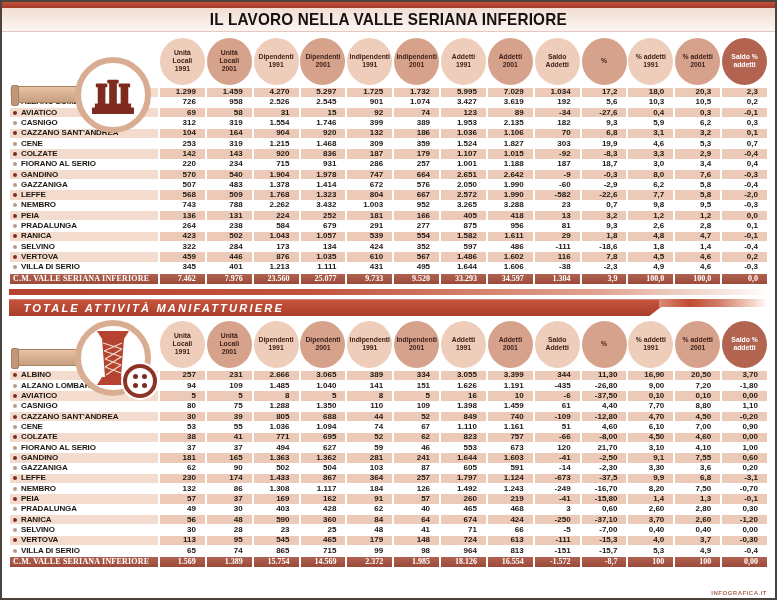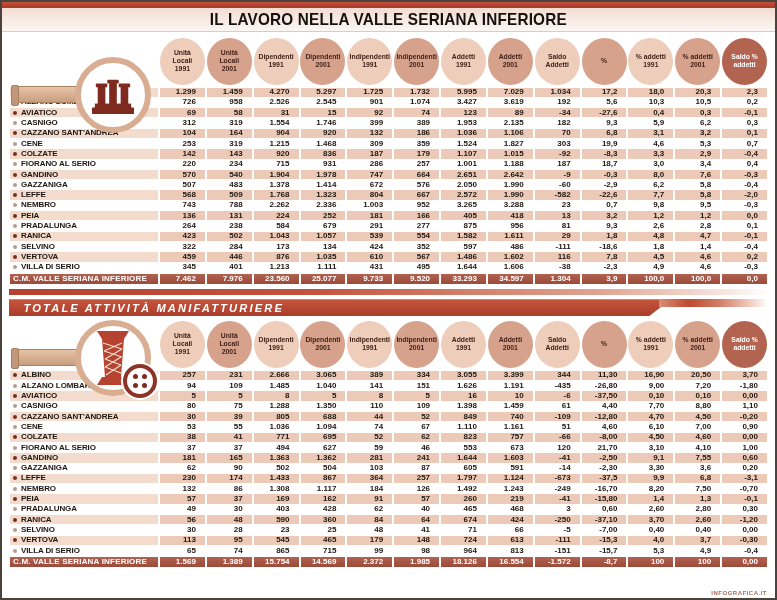--- a/index.html
+++ b/index.html
@@ -60,21 +60,21 @@
   .cell {
     display:flex; align-items:center; justify-content:flex-end;
     padding-right:9px; margin:.5px 1px; font-size:8px; font-weight:bold;
     color:#1d1712; line-height:1; white-space:nowrap;
   }
   .label-cell { justify-content:flex-start; padding-left:3px; padding-right:0; gap:4px; letter-spacing:-.1px; }
   .trow.striped .cell { background:#edcab7; }
   .trow.striped .label-cell { background:#f3dbcd; }
   .bullet { width:4px; height:4px; border-radius:50%; background:#7c2d22; flex:none; }
   .trow.plain .bullet { background:#b89b8d; }
-  .trow.total { height:13px; }
+  .trow.total { height:13px;font-family:Liberation Serif, serif; }
   .trow.total .cell {
     background:linear-gradient(#b06250,#9c4a39); color:#fff; margin:1.5px 1px;
     font-size:8px;
   }
   .trow.total .label-cell { letter-spacing:.2px; }
 
   .divider {
     height:6px; margin:4px 0 3px;
     background:linear-gradient(to right,#b4422e,#c2543d 40%,#e0a491 78%,#f7e9e2 95%,#fff);
   }
@@ -361,21 +361,21 @@
               <div class="cell num">-2,0</div>
             </div>
             <div class="trow plain">
               <div class="cell label-cell">
                 <span class="bullet"></span>
                 <span>NEMBRO</span>
               </div>
               <div class="cell num">743</div>
               <div class="cell num">788</div>
               <div class="cell num">2.262</div>
-              <div class="cell num">2.336</div>
+              <div class="cell num">3.432</div>
               <div class="cell num">1.003</div>
               <div class="cell num">952</div>
               <div class="cell num">3.265</div>
               <div class="cell num">3.288</div>
               <div class="cell num">23</div>
               <div class="cell num">0,7</div>
               <div class="cell num">9,8</div>
               <div class="cell num">9,5</div>
               <div class="cell num">-0,3</div>
             </div>

